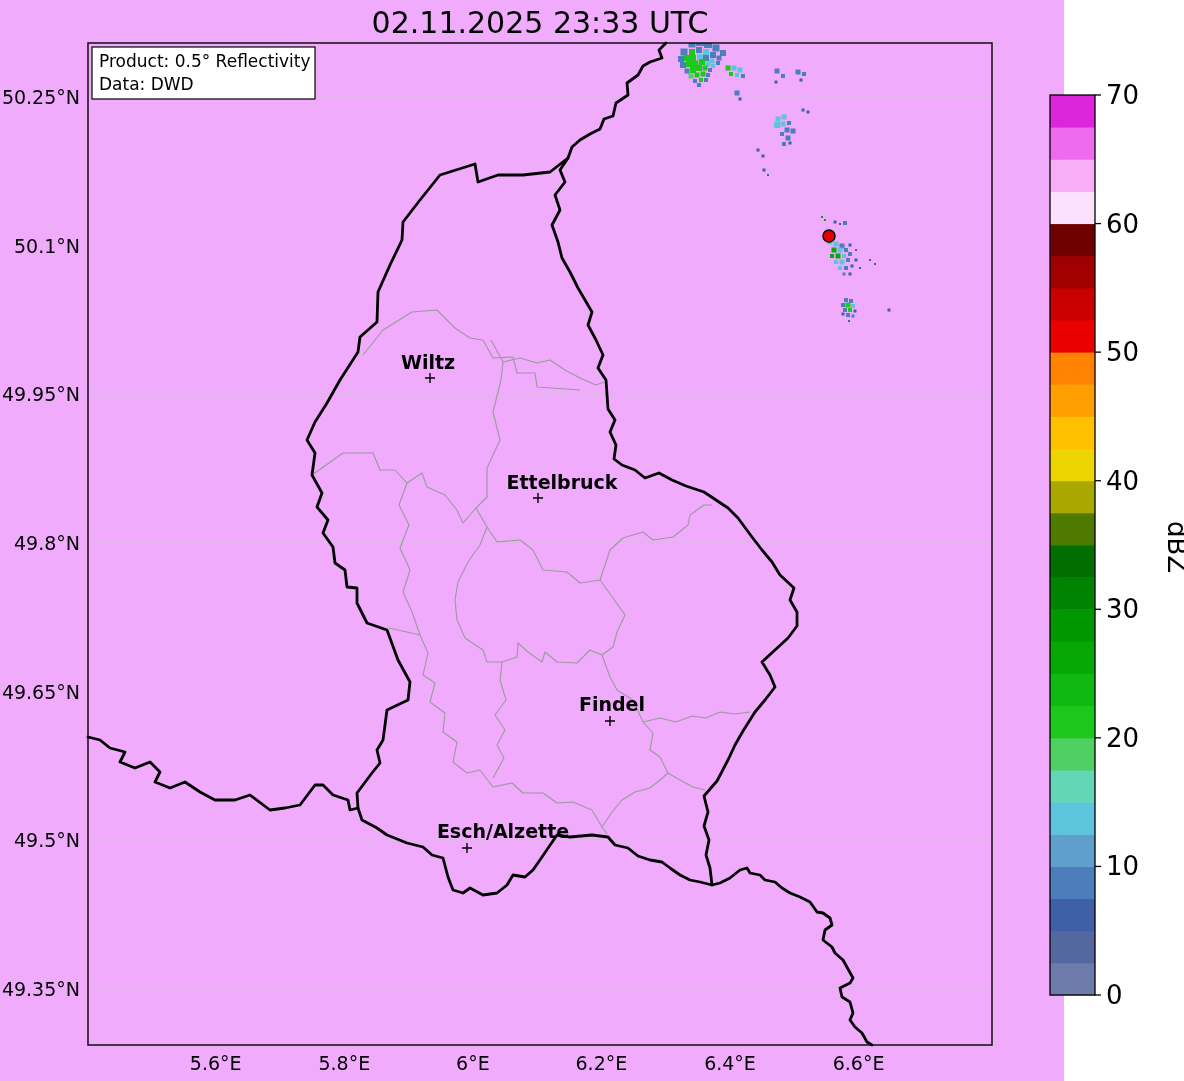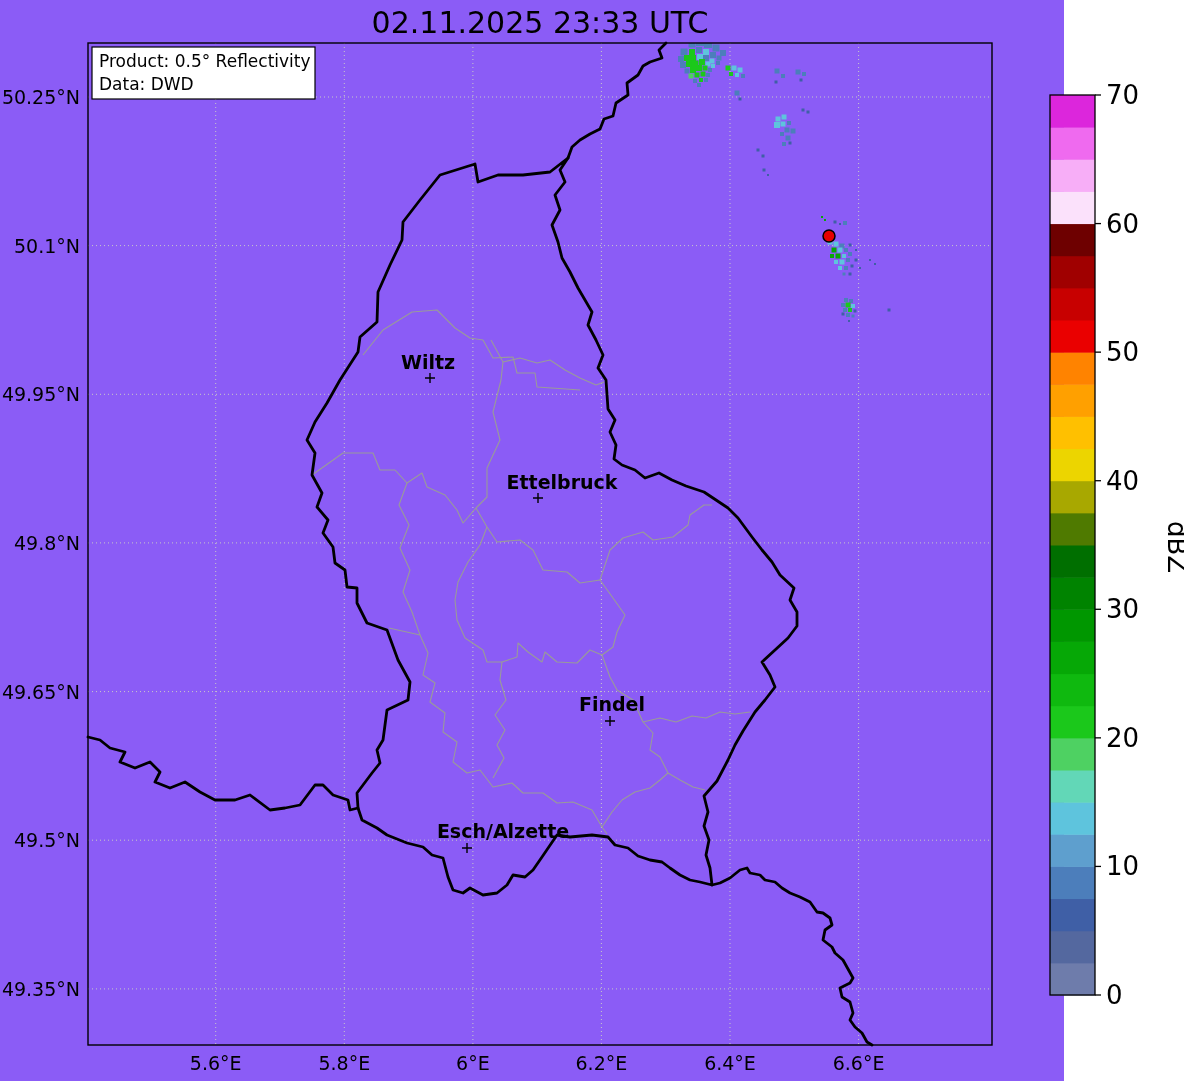--- a/index.html
+++ b/index.html
@@ -1,16 +1,16 @@
 <!DOCTYPE html>
 <html><head>
 <meta charset="utf-8">
 <style>
   html,body{margin:0;padding:0;background:#ffffff;}
-  .fig{position:relative;width:1064px;height:1081px;background:#8b5cf6;
+  .fig{position:relative;width:1064px;height:1081px;background:#f0abfc;
        font-family:"DejaVu Sans","Liberation Sans",sans-serif;}
   svg text{font-family:"DejaVu Sans","Liberation Sans",sans-serif;fill:#000;}
   .title{font-size:30px;}
   .infobox-line{font-size:17px;}
   .ticklabel{font-size:19px;}
   .citylabel{font-size:19px;font-weight:bold;}
   .cbarlabel{font-size:26px;}
   .cbarunit{font-size:26px;}
 </style>
 </head>

